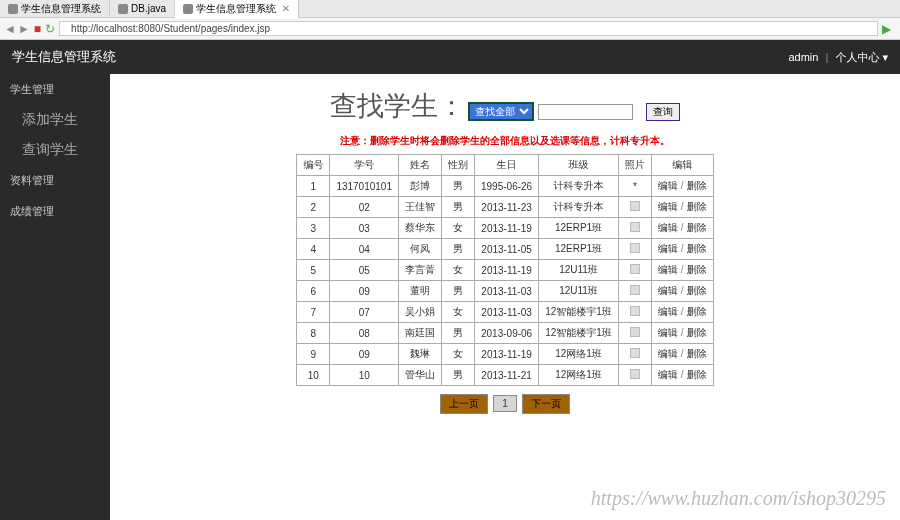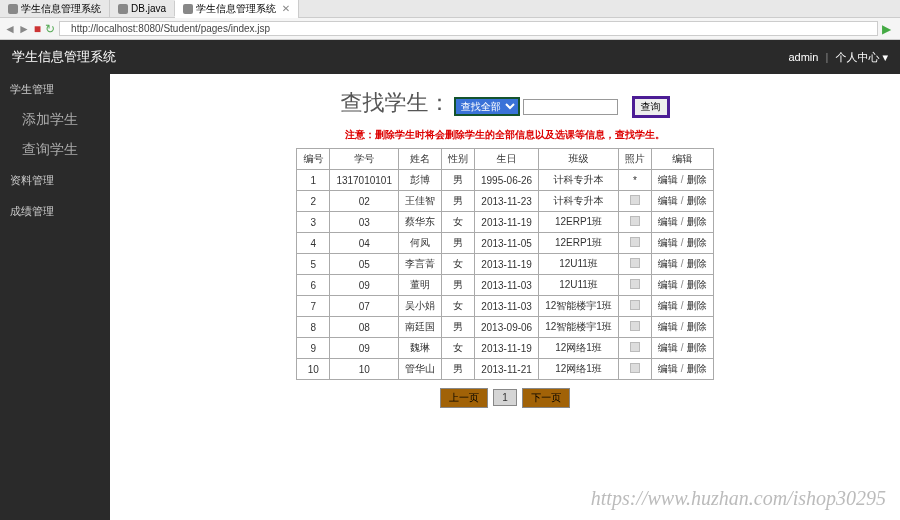--- a/index.html
+++ b/index.html
@@ -20,24 +20,24 @@
   .header-right { font-size: 11px; }
   .header-right .sep { margin: 0 4px; color: #888; }
   
   .main { display: flex; height: calc(100% - 74px); }
   .sidebar { width: 110px; background: #2a2a2a; color: #ccc; font-size: 11px; }
   .side-item { padding: 8px 10px; cursor: pointer; }
   .side-sub { padding: 6px 10px 6px 22px; color: #aaa; font-size: 14px; cursor: pointer; }
   
   .content { flex: 1; padding: 8px 20px; color: #333; position: relative; }
   .search-row { text-align: center; margin: 6px 0 10px; }
-  .search-label { font-size: 22px; color: #555; margin-top: 17px; }
+  .search-label { font-size: 27px; color: #555; margin-top: 17px; }
   .search-select { border: 2px solid #14532d; background: #3a72d8; color: #fff; font-size: 10px; padding: 1px; }
   .search-input { border: 1px solid #999; width: 95px; height: 16px; font-size: 10px; }
-  .search-btn { border: 3px solid #4c1d95; background: #eee; font-size: 10px; padding: 1px 6px; cursor: pointer; }
+  .search-btn { border: 1px solid #4c1d95; background: #eee; font-size: 10px; padding: 1px 6px; cursor: pointer; }
   
   .warning { text-align: center; color: #d00; font-size: 10px; font-weight: bold; margin-bottom: 6px; }
   
   table { border-collapse: collapse; margin: 0 auto; font-size: 10px; }
   th, td { border: 1px solid #aaa; padding: 3px 6px; text-align: center; color: #333; }
   th { font-weight: normal; }
   .photo-ph { display: inline-block; width: 10px; height: 10px; background: #ddd; border: 1px solid #bbb; }
   .action-link { color: #333; cursor: pointer; }
   .action-sep { margin: 0 3px; color: #888; }
   
@@ -98,21 +98,21 @@
 
   <div class="content">
     <div class="search-row">
       <span class="search-label">查找学生：</span>
       <select class="search-select"><option>查找全部</option></select>
       <input class="search-input" value="" style="">
       &nbsp;&nbsp;
       <button class="search-btn">查询</button>
     </div>
 
-    <div class="warning">注意：删除学生时将会删除学生的全部信息以及选课等信息，查找学生。</div>
+    <div class="warning">注意：删除学生时将会删除学生的全部信息以及选课等信息，计科专升本。</div>
 
     <table>
       <thead>
           <tr id="thead-row">
             <th>编号</th>
             <th>学号</th>
             <th>姓名</th>
             <th>性别</th>
             <th>生日</th>
             <th>班级</th>

